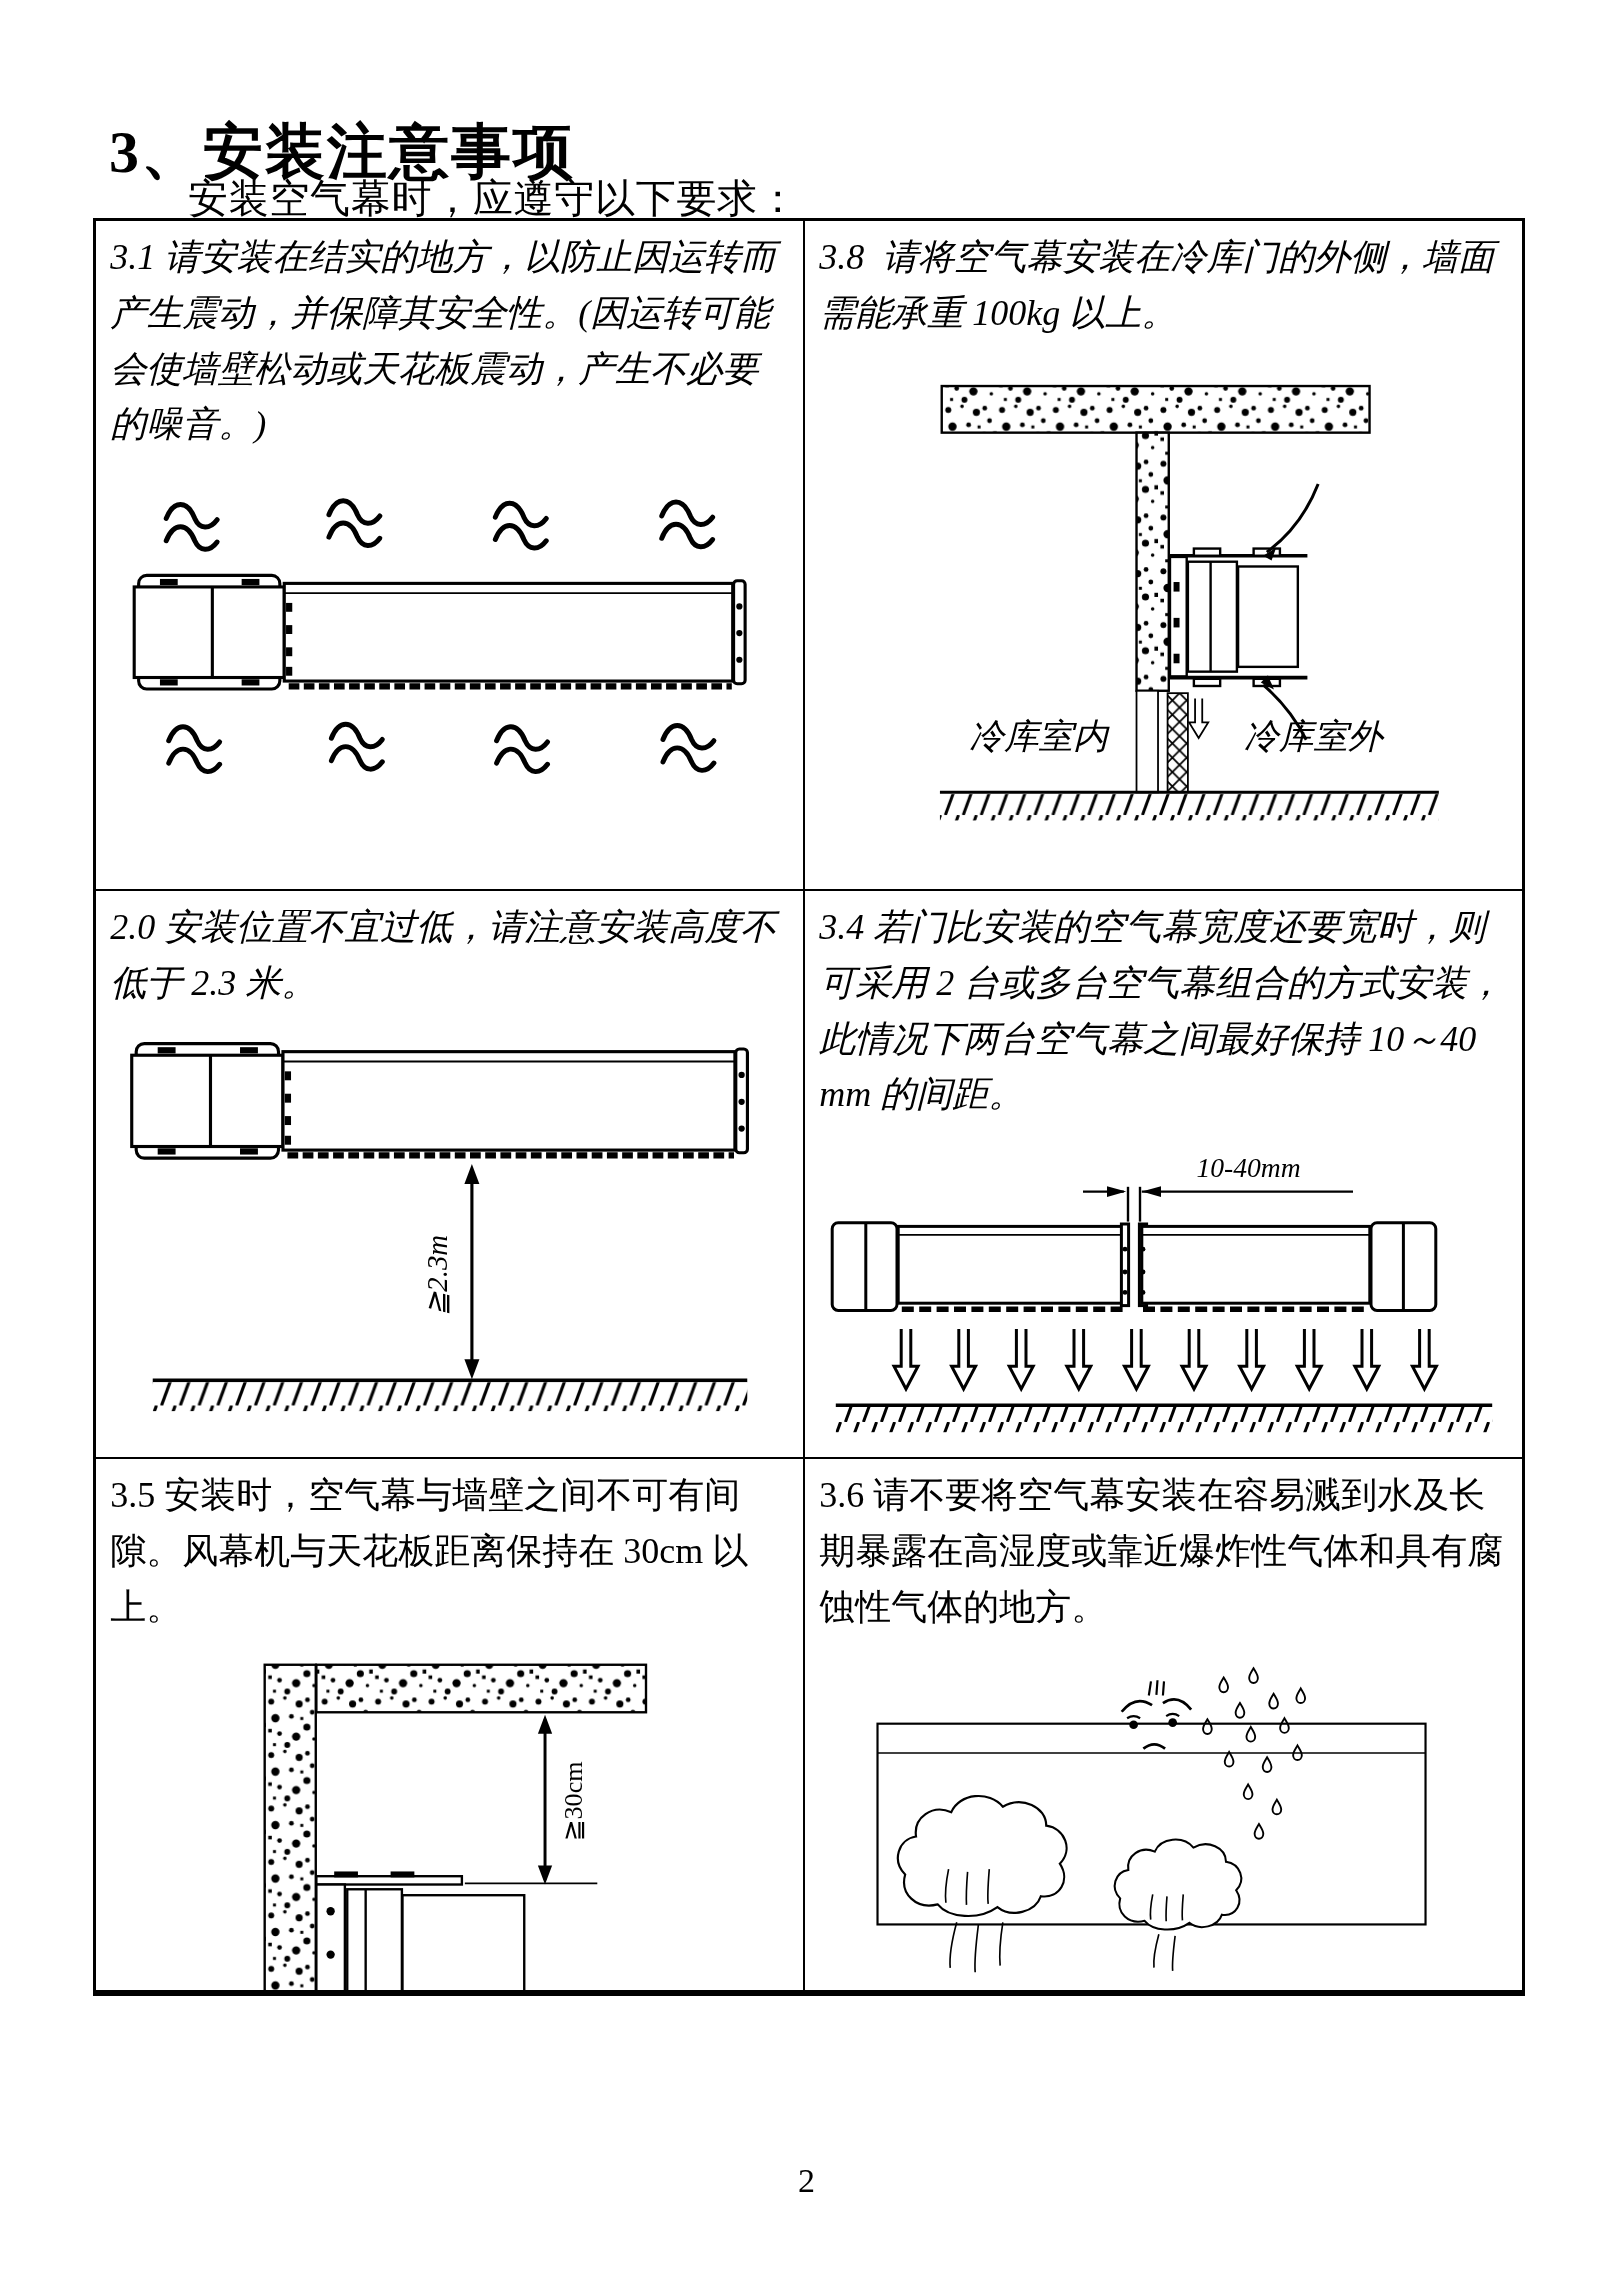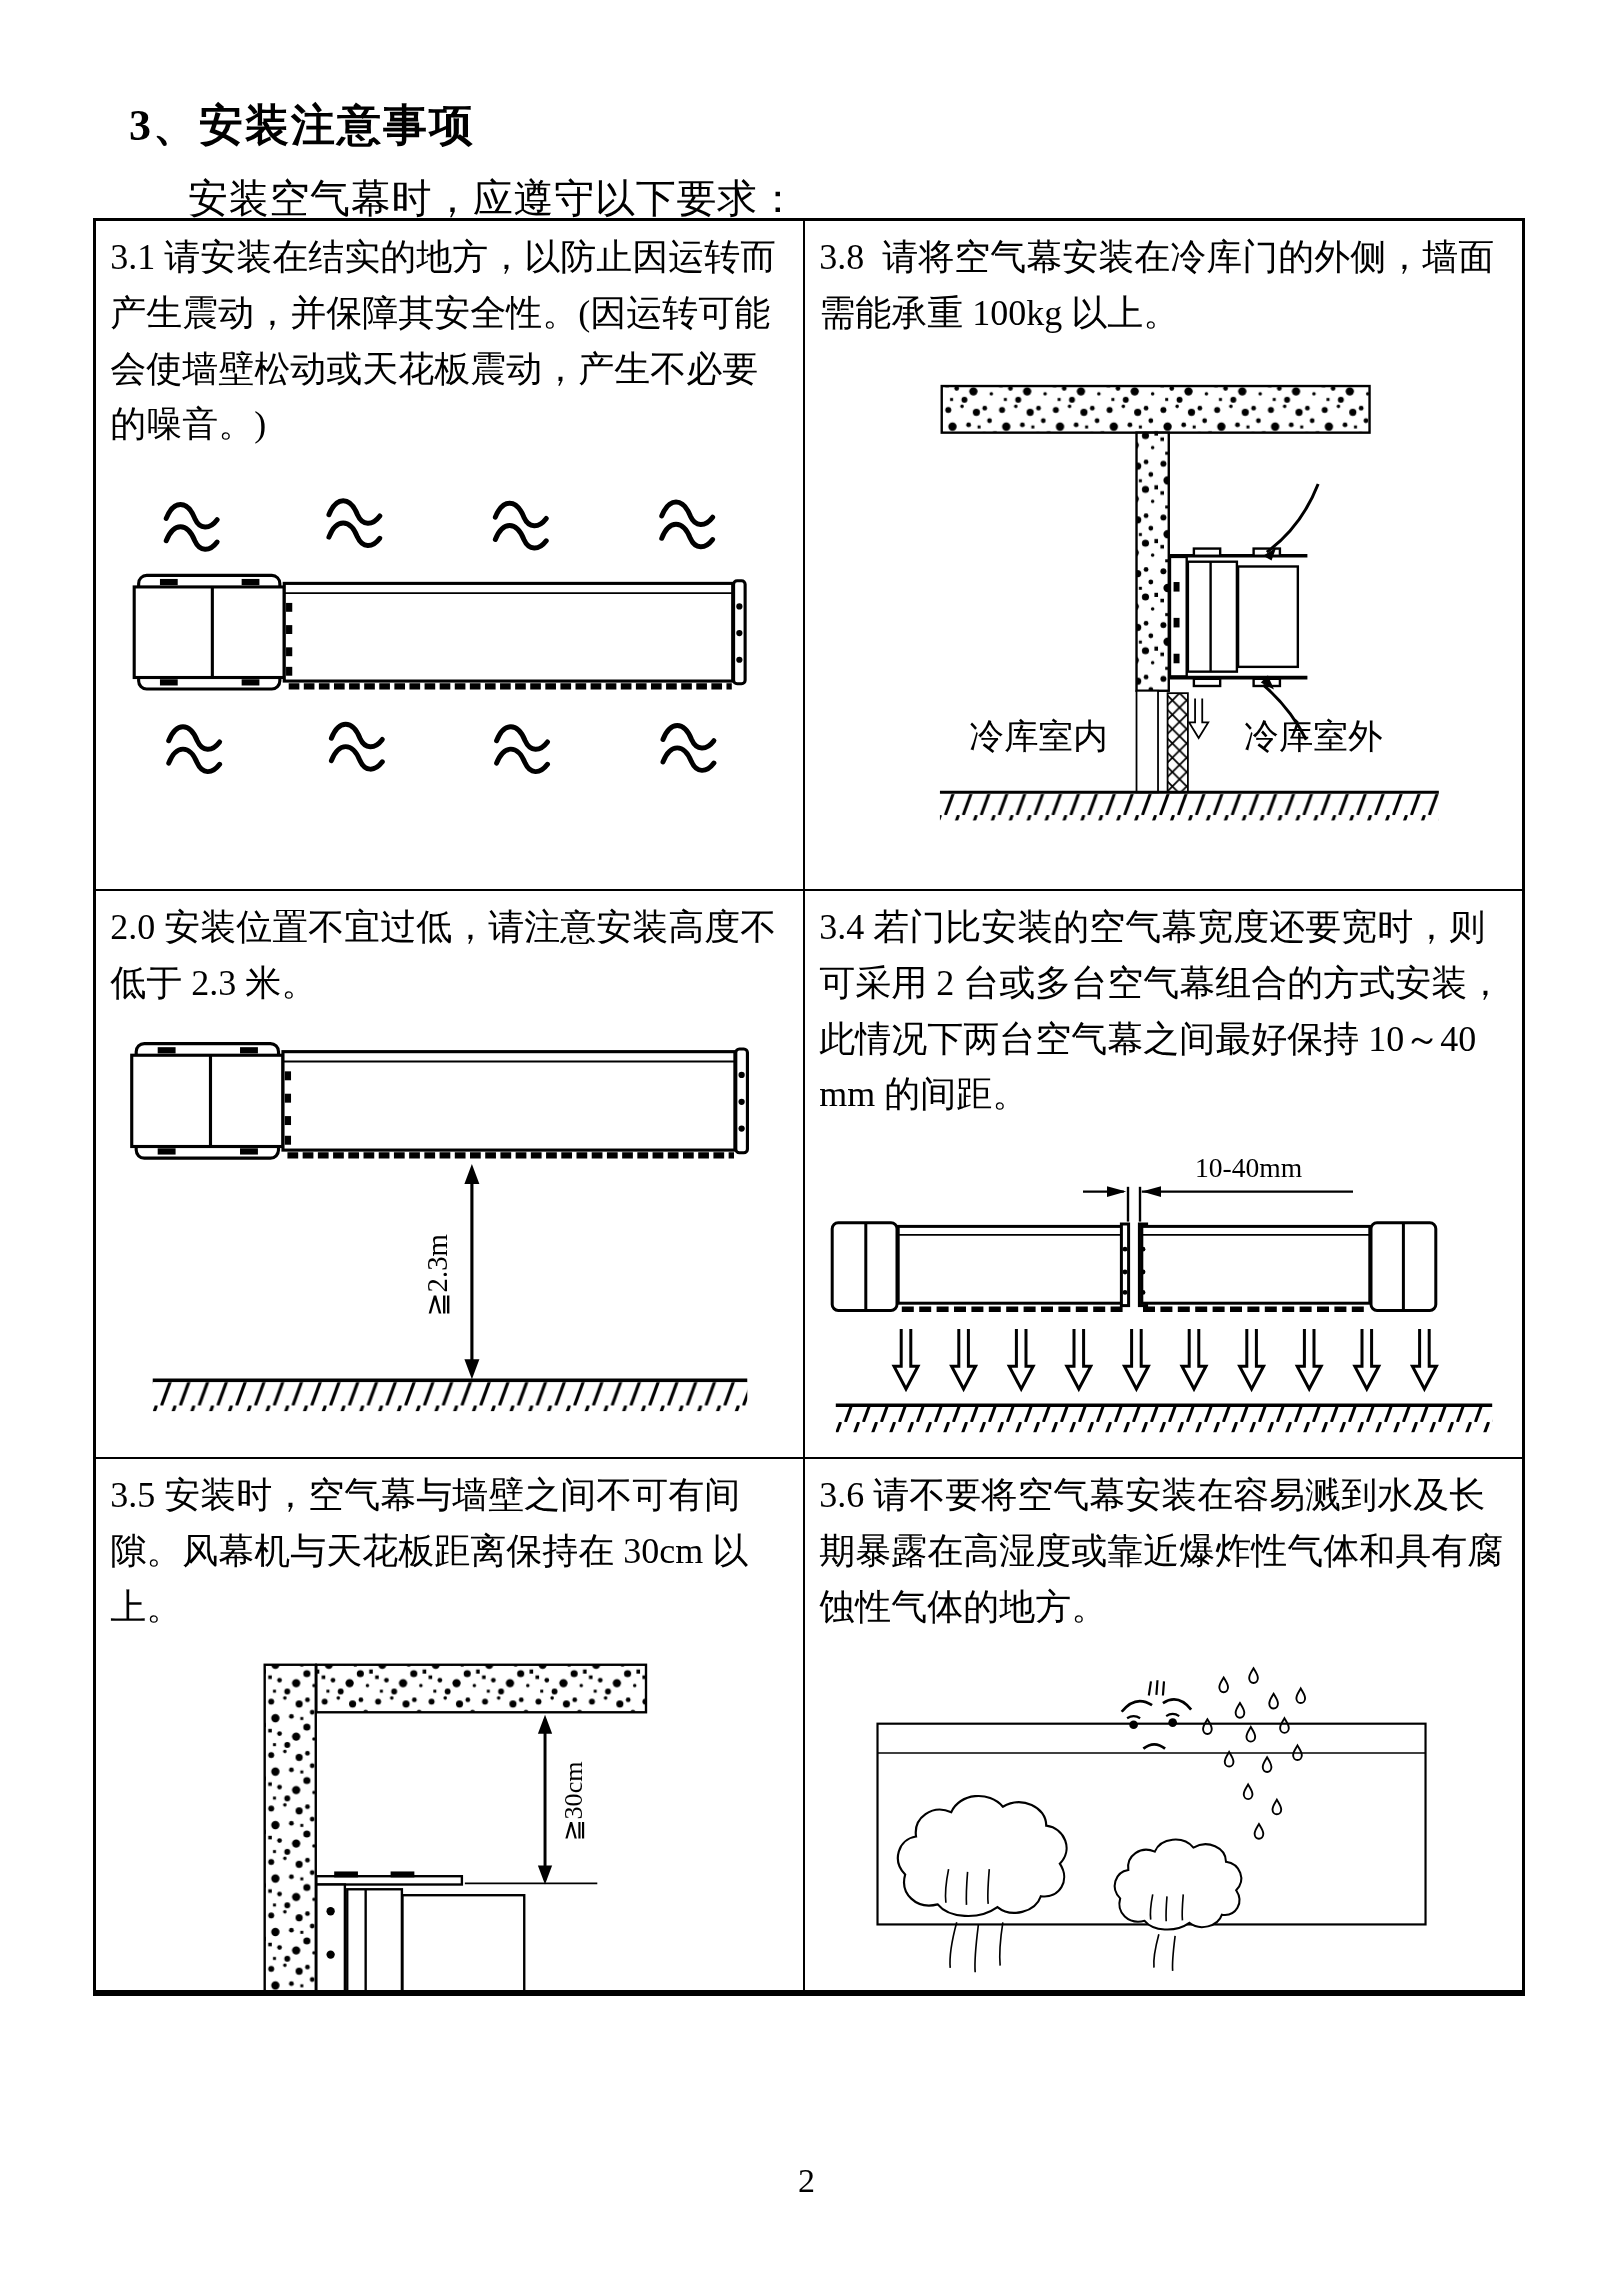--- a/index.html
+++ b/index.html
@@ -2,38 +2,38 @@
 <html style="font-size:10.4px"><head>
 <meta charset="utf-8">
 <style>
   * { margin:0; padding:0; box-sizing:border-box; }
   html,body { background:#ffffff; }
   body {
     width:1616px; height:2284px; position:relative; color:#000;
     font-family:"Liberation Serif","DejaVu Serif",serif;
   }
   .title {
-    position:absolute; left:109px; top:96px;
-    font-size:44px; font-weight:bold; letter-spacing:2px;margin-left:20px;
+    position:absolute; left:109px; top:112px;
+    font-size:60px; font-weight:bold; letter-spacing:2px;
   }
   .subtitle {
     position:absolute; left:188px; top:171px;
     font-size:40px; letter-spacing:0.7px;
   }
   .tbl {
     position:absolute; left:93px; top:218px;
     display:grid;
     grid-template-columns:709px 717px;
     grid-template-rows:670px 568px 531px;
     border:3.3px solid #000; border-bottom-width:6.5px;
     background:#fff;
   }
   .cell { padding:9px 14.3px 0 14.3px; overflow:hidden; }
   .c1 { border-right:2.6px solid #000; }
-  .r1, .r2 { border-bottom:2.6px solid #000; }
+  .r1, .r2 { border-bottom:2.6px solid #000;font-style:italic; }
   .para {
     font-size:36px; line-height:1.55; white-space:pre-wrap;
     text-align:left;
   }
   .fig { display:flex; justify-content:center; }
   .fig-31 { margin-top:43px; }
   .fig-32 { margin-top:7.8px;text-align:center; }
   .fig-33 { margin-top:18px; }
   .fig-34 { margin-top:10.4px; }
   .fig-35 { margin-top:5.2px; }

